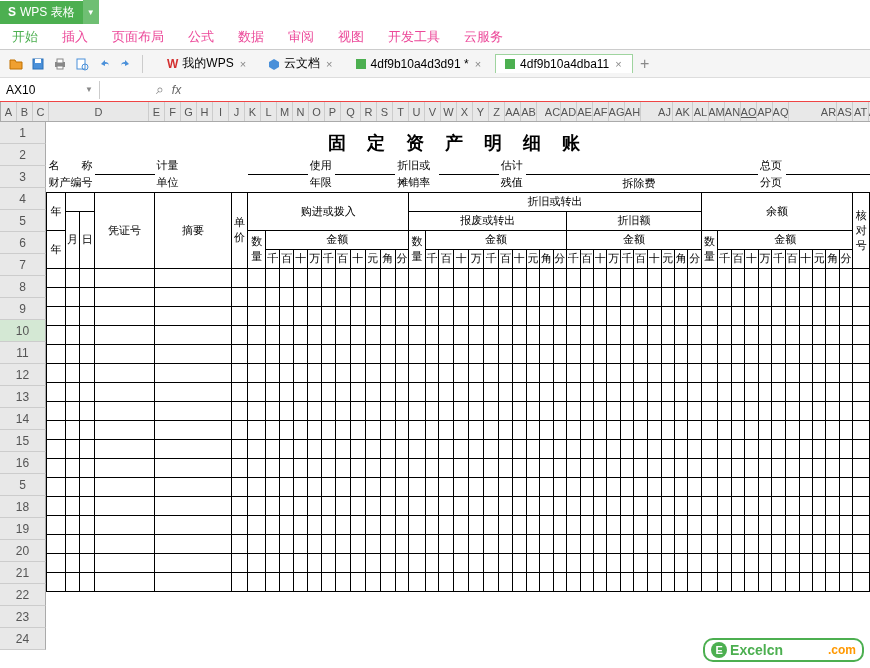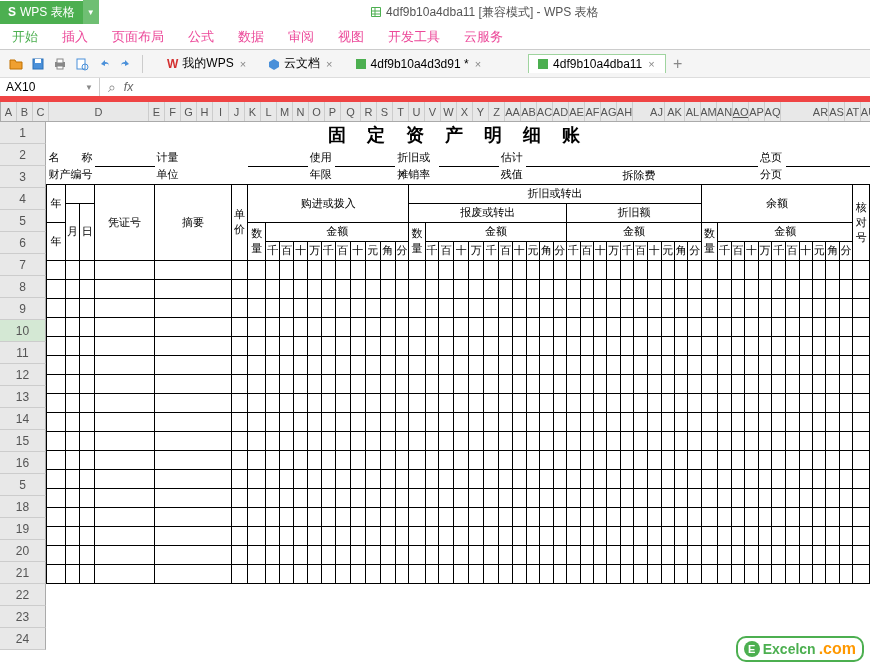--- a/index.html
+++ b/index.html
@@ -17,83 +17,73 @@
 .menubar { height: 26px; display: flex; align-items: center; padding: 0 12px; gap: 24px; border-bottom: 1px solid #ccc; background: #fff; }
 .menu-item { color: #ec4899; font-size: 13px; cursor: pointer; }
 .menu-item.active { color: #4caf50; }
 
 
 .toolbar { height: 28px; display: flex; align-items: center; padding: 0 8px; gap: 6px; background: #f5f5f5; border-bottom: 1px solid #ddd; }
 .tool-icon { width: 16px; height: 16px; display: flex; align-items: center; justify-content: center; cursor: pointer; }
 .tool-sep { width: 1px; height: 18px; background: #ccc; margin: 0 2px; }
 .tab-area { display: flex; align-items: center; gap: 4px; margin-left: 8px; }
 .doc-tab { display: flex; align-items: center; gap: 4px; padding: 2px 8px; font-size: 12px; cursor: pointer; }
-.doc-tab.active { background: #fff; border: 1px solid #9fd49f; border-bottom: none; margin-left: 33px; }
+.doc-tab.active { background: #fff; border: 1px solid #9fd49f; border-bottom: none; }
 .tab-close { color: #888; font-size: 11px; cursor: pointer; padding: 0 2px; }
 
 
-.formulabar { height: 24px; display: flex; align-items: center; border-bottom: 6px solid #ef4444; background: #fff; }
+.formulabar { height: 24px; display: flex; align-items: center; border-bottom: 1px solid #ef4444; background: #fff; gap: 48px; }
 .namebox { width: 100px; border-right: 1px solid #ccc; padding: 2px 6px; font-size: 12px; display: flex; align-items: center; justify-content: space-between; }
 .namebox-arrow { font-size: 8px; color: #888; }
 .fx-area { display: flex; align-items: center; padding: 0 8px; gap: 8px; }
 .fx-label { font-style: italic; color: #666; }
 
 
 .sheet { position: relative; background: #fff; }
 .col-headers { display: flex; height: 20px; background: #e8e8e8; border-bottom: 1px solid #aaa; }
 .corner { width: 46px; background: #e8e8e8; border-right: 1px solid #aaa; }
 .col-h { border-right: 1px solid #ccc; text-align: center; font-size: 11px; color: #555; display: flex; align-items: center; justify-content: center; background: #e8e8e8; overflow: hidden; }
 
 .grid-body { display: flex; }
 .row-headers { width: 46px; background: #e8e8e8; }
 .row-h { height: 22px; border-bottom: 1px solid #ccc; border-right: 1px solid #aaa; text-align: center; font-size: 12px; color: #555; display: flex; align-items: center; justify-content: center; }
 .row-h.active { background: #d4e8d4; }
 
 .cells { position: relative; flex: 1; }
 
 
-.sheet-table { border-collapse: collapse; position: absolute; top: 0; left: 0; }
+.sheet-table { border-collapse: collapse; position: absolute; top: 8px; left: 0; }
 .sheet-table td { border: 1px solid #000; font-size: 11px; text-align: center; padding: 0; height: 19px; vertical-align: middle; }
 .title-row td { border: none; font-size: 18px; font-weight: bold; letter-spacing: 8px; text-align: center; height: 26px; }
 .info-row td { border: none; border-bottom: 1px solid #000; font-size: 11px; text-align: left; height: 18px; padding: 0 2px; white-space: nowrap; }
 .info-row .lbl { border-bottom: none; }
 .info-row .uline { border-bottom: 1px solid #000; min-width: 60px; }
 
 .narrow { width: 14px; }
 .w18 { width: 18px; }
 .w100 { width: 100px; }
 
 
 .watermark { position: absolute; bottom: 6px; right: 6px; }
 .watermark-badge { display: inline-flex; align-items: center; gap: 3px; border: 2px solid #4caf50; border-radius: 10px; padding: 2px 6px; background: #fff; }
 .watermark-e { width: 16px; height: 16px; border-radius: 50%; background: #4caf50; color: #fff; font-weight: bold; font-size: 11px; display: flex; align-items: center; justify-content: center; }
 .watermark-text { color: #4caf50; font-weight: bold; font-size: 14px; }
-.watermark-domain { color: #ff9800; font-weight: bold; font-size: 16px; }
+.watermark-domain { color: #ff9800; font-weight: bold; font-size: 12px; margin-left: 42px; }
 
 svg { display: block; }
 </style>
 </head>
 <body>
 
 <div class="titlebar">
   <div class="wps-badge">
     <span class="logo">S</span>
     <span>WPS 表格</span>
   </div>
   <div class="wps-dropdown">▼</div>
-  <div class="title-center">
-    <svg class="doc-icon" viewBox="0 0 12 12">
-        <rect x="1" y="1" width="10" height="10" fill="#4caf50" rx="1"></rect>
-        <rect x="2" y="2" width="8" height="8" fill="#fff"></rect>
-        <line x1="2" y1="5" x2="10" y2="5" stroke="#4caf50"></line>
-        <line x1="2" y1="8" x2="10" y2="8" stroke="#4caf50"></line>
-        <line x1="5" y1="2" x2="5" y2="10" stroke="#4caf50"></line>
-      </svg>
-    <span>4df9b10a4dba11 [兼容模式] - WPS 表格</span>
-  </div>
 </div>
 
 <div class="menubar">
   <span class="menu-item active">开始</span>
   <span class="menu-item">插入</span>
   <span class="menu-item">页面布局</span>
   <span class="menu-item">公式</span>
   <span class="menu-item">数据</span>
   <span class="menu-item">审阅</span>
   <span class="menu-item">视图</span>
@@ -204,21 +194,21 @@
         <div class="col-h" style="width: 16px;">S</div>
         <div class="col-h" style="width: 16px;">T</div>
         <div class="col-h" style="width: 16px;">U</div>
         <div class="col-h" style="width: 16px;">V</div>
         <div class="col-h" style="width: 16px;">W</div>
         <div class="col-h" style="width: 16px;">X</div>
         <div class="col-h" style="width: 16px;">Y</div>
         <div class="col-h" style="width: 16px;">Z</div>
         <div class="col-h" style="width: 16px;">AA</div>
         <div class="col-h" style="width: 16px;">AB</div>
-        <div class="col-h" style="width: 16px;">AC</div>
+        <div class="col-h" style="width: 16px; margin-left: 8px;">AC</div>
         <div class="col-h" style="width: 16px;">AD</div>
         <div class="col-h" style="width: 16px;">AE</div>
         <div class="col-h" style="width: 16px;">AF</div>
         <div class="col-h" style="width: 16px;">AG</div>
         <div class="col-h" style="width: 16px;">AH</div>
         <div class="col-h" style="width: 16px; margin-top: 20px;">AI</div>
         <div class="col-h" style="width: 16px;">AJ</div>
         <div class="col-h" style="width: 20px;">AK</div>
         <div class="col-h" style="width: 16px;">AL</div>
         <div class="col-h" style="width: 16px;">AM</div>

